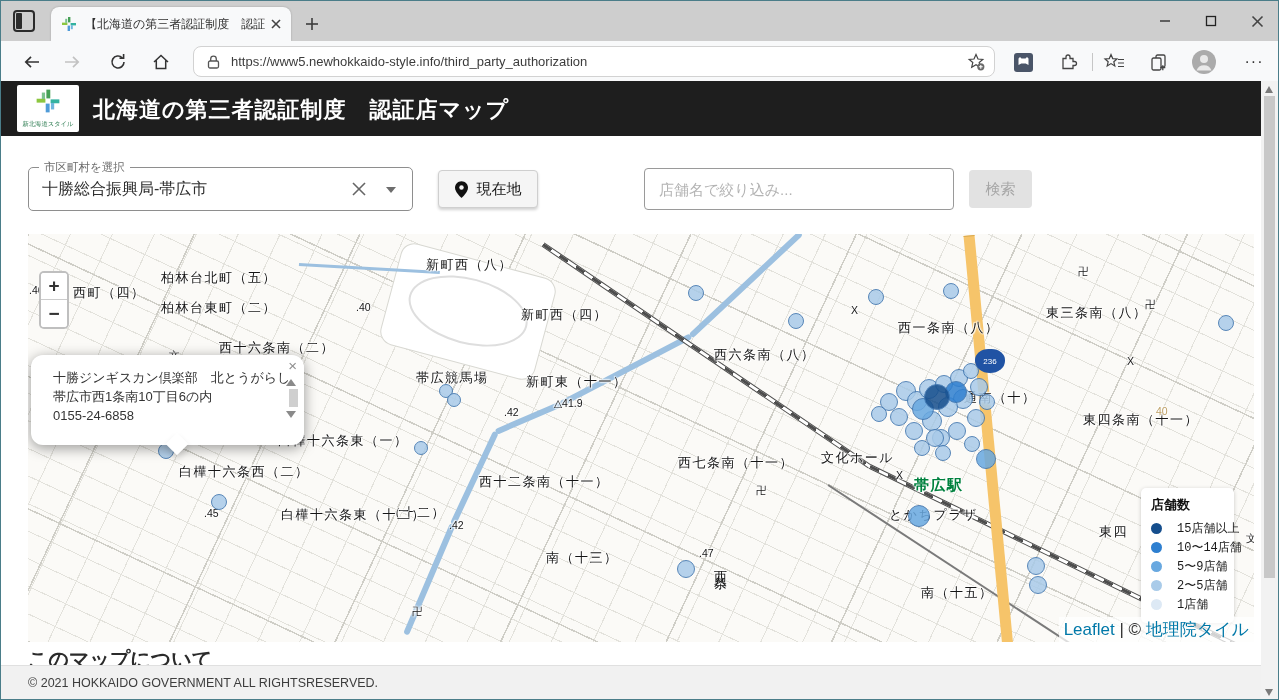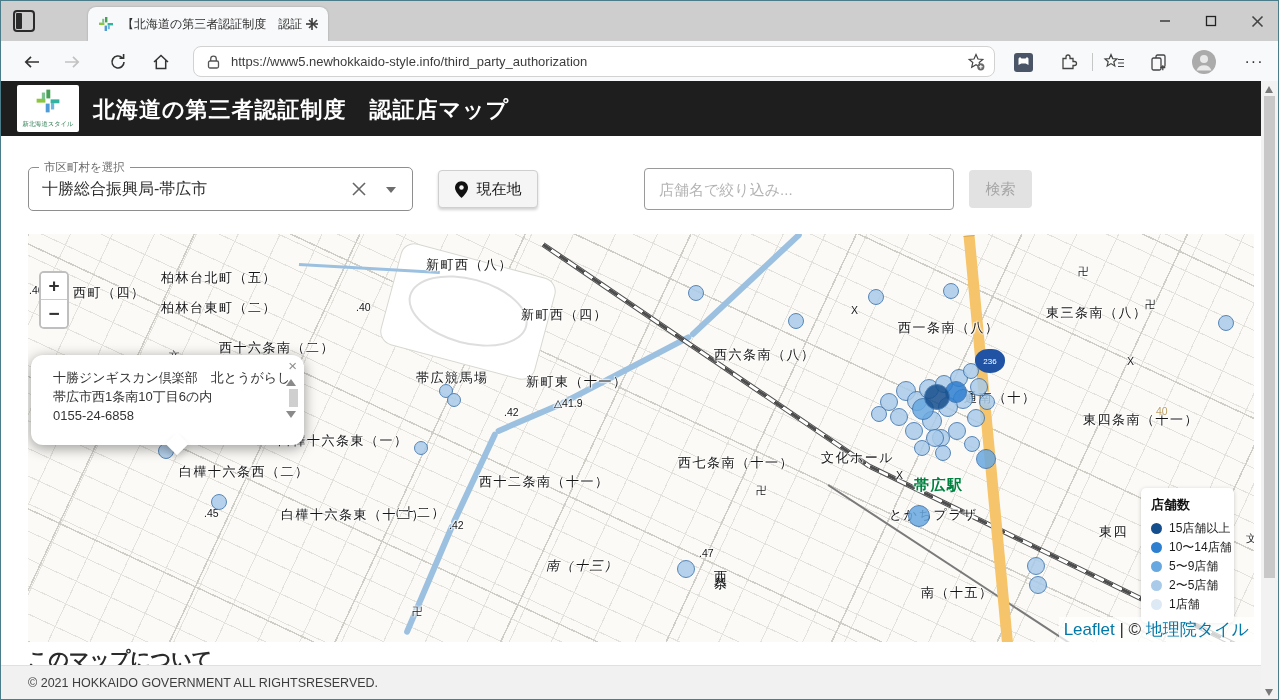--- a/index.html
+++ b/index.html
@@ -5,21 +5,21 @@
   * { margin:0; padding:0; box-sizing:border-box; }
   html,body { width:1279px; height:700px; overflow:hidden; }
   body { font-family:"Liberation Sans","DejaVu Sans",sans-serif; background:#fff; position:relative;
          border:1px solid #4a7d89; }
 
   
   #titlebar { position:absolute; left:0; top:0; width:1279px; height:40px; background:#cecece; }
   #workspace-btn { position:absolute; left:12px; top:9px; width:22px; height:22px; border:2px solid #2b2b2b; border-radius:4px; }
   #workspace-btn .fillbar { position:absolute; left:1px; top:1px; width:6px; height:16px; background:#2b2b2b; border-radius:1px; }
   #tab { position:absolute; left:50px; top:6px; width:240px; height:34px; background:#f8f9fa; border-radius:8px 8px 0 0;
-         display:flex; align-items:center; padding:0 8px 0 10px; box-shadow:0 0 2px rgba(0,0,0,.25);margin-left:37px; }
+         display:flex; align-items:center; padding:0 8px 0 10px; box-shadow:0 0 2px rgba(0,0,0,.25); }
   #tab-title { flex:1; font-size:12px; color:#2f2f2f; white-space:nowrap; overflow:hidden; text-overflow:clip; margin-left:8px; }
   .xicon line { stroke:#444; stroke-width:1.6; }
   #newtab-btn { position:absolute; left:298px; top:10px; width:26px; height:26px; display:flex; align-items:center; justify-content:center; }
   #win-controls { position:absolute; right:0; top:0; height:40px; display:flex; }
   .winbtn { width:46px; height:40px; display:flex; align-items:center; justify-content:center; }
 
   #toolbar { position:absolute; left:0; top:40px; width:1279px; height:48px; background:#f8f9fa; border-bottom:1px solid #d8d8d8; }
   .navbtn { position:absolute; top:8px; width:26px; height:26px; display:flex; align-items:center; justify-content:center; }
   #addressbar { position:absolute; left:192px; top:5px; width:802px; height:31px; background:#fff; border:1px solid #d2d2d2;
                 border-radius:8px; display:flex; align-items:center; padding:0 8px 0 12px; }
@@ -84,21 +84,21 @@
   #popup-title { font-weight:500; white-space:nowrap; }
   #popup-close { position:absolute; top:4px; right:7px; font-size:15px; color:#8f8f8f; line-height:14px; }
   #popup-tail { position:absolute; left:138px; bottom:-7px; width:16px; height:16px; background:#fff; transform:rotate(45deg); box-shadow:3px 3px 6px rgba(0,0,0,.15); }
   .pscroll { position:absolute; right:8px; width:0; height:0; border-left:5px solid transparent; border-right:5px solid transparent; }
   #popup-scroll-up { top:24px; border-bottom:7px solid #8a8a8a; }
   #popup-scroll-down { top:56px; border-top:7px solid #8a8a8a; }
   #popup-scroll-thumb { position:absolute; right:6px; top:34px; width:9px; height:18px; background:#cfcfcf; }
 
   #legend { position:absolute; left:1113px; top:254px; width:93px; background:#fff; border-radius:5px; padding:8px 9px 9px 10px; box-shadow:0 1px 4px rgba(0,0,0,.2); }
   #legend-title { font-size:13px; font-weight:700; color:#111; margin-bottom:5px; }
-  .legend-row { display:flex; align-items:center; gap:7px; height:19px; }
+  .legend-row { display:flex; align-items:center; gap:15px; height:19px;font-family:Liberation Mono, monospace; }
   .legend-dot { width:11px; height:11px; border-radius:50%; flex:0 0 auto; }
   .legend-label { font-size:12px; color:#1a1a1a; white-space:nowrap; }
 
   #attribution { position:absolute; right:0; bottom:0; background:rgba(255,255,255,.75); font-size:17px; color:#333; padding:1px 5px; }
   #attribution a { color:#0078a8; text-decoration:none; }
 
   
   #section-heading { position:absolute; left:27px; top:645px; font-size:20px; font-weight:600; color:#2b2b2b; }
   #page-footer { position:absolute; left:0; top:664px; width:1262px; height:36px; background:#f1f1f1; border-top:1px solid #e0e0e0; }
   #footer-text { position:absolute; left:27px; top:10px; font-size:12.5px; color:#3d3d3d; }
@@ -299,21 +299,21 @@
       <div class="map-label" style="left: 1018px; top: 70px;">東三条南（八）</div>
       <div class="map-label" style="left: 936px; top: 155px;">通南（十）</div>
       <div class="map-label" style="left: 1055px; top: 177px;">東四条南（十一）</div>
       <div class="map-label" style="left: 793px; top: 215px;">文化ホール</div>
       <div class="map-label" style="left: 886px; top: 242px; color: rgb(0, 129, 62); font-weight: 700; font-size: 15px;">帯広駅</div>
       <div class="map-label" style="left: 861px; top: 272px;">とかちプラザ</div>
       <div class="map-label" style="left: 893px; top: 350px;">南（十五）</div>
       <div class="map-label" style="left: 1071px; top: 289px;">東四</div>
       <div class="map-label" style="left: 650px; top: 220px;">西七条南（十一）</div>
       <div class="map-label" style="left: 451px; top: 239px;">西十二条南（十一）</div>
-      <div class="map-label" style="left: 518px; top: 323px; font-style: italic;">南（十三）</div>
+      <div class="map-label" style="left: 518px; top: 315px;">南（十三）</div>
       <div class="map-label" style="left: 360px; top: 270px;">（十二）</div>
       <div class="map-label vert" style="left: 683px; top: 327px;">西八条</div>
       <div class="map-label" style="left: 250px; top: 198px;">白樺十六条東（一）</div>
       <div class="map-label" style="left: 151px; top: 229px;">白樺十六条西（二）</div>
       <div class="map-label" style="left: 253px; top: 272px;">白樺十六条東（十二）</div>
       <div class="map-label small" style="left: 1px; top: 50px;">.46</div>
       <div class="map-label small" style="left: 328px; top: 67px;">.40</div>
       <div class="map-label small" style="left: 526px; top: 163px;">△41.9</div>
       <div class="map-label small" style="left: 476px; top: 172px;">.42</div>
       <div class="map-label small" style="left: 421px; top: 285px;">.42</div>

